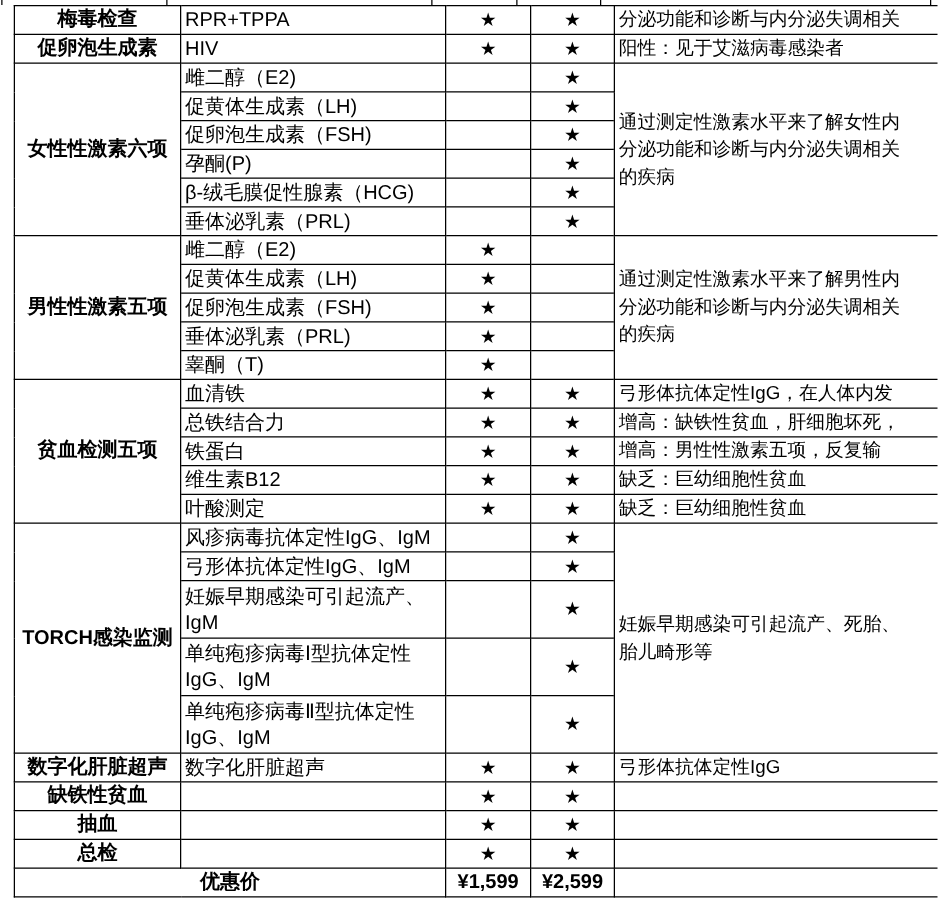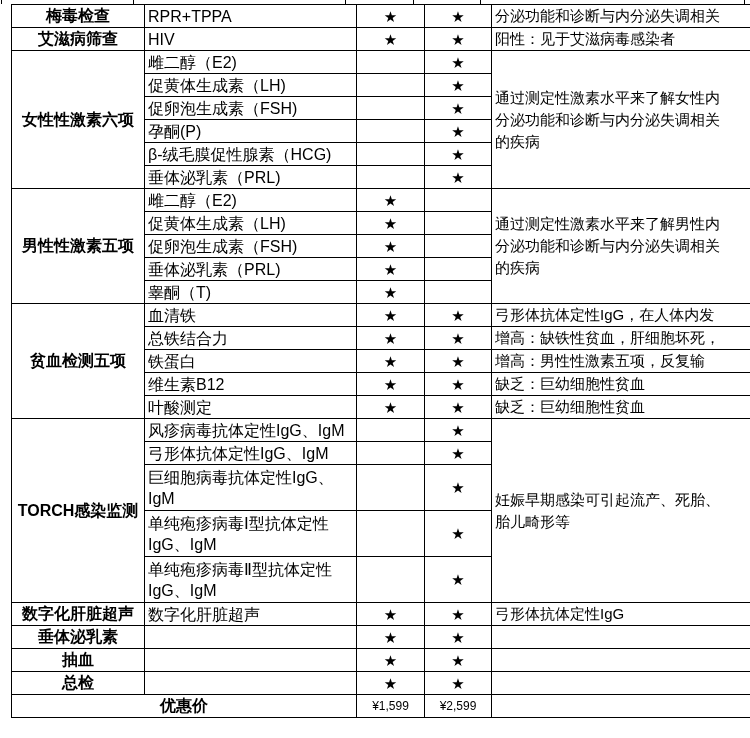--- a/index.html
+++ b/index.html
@@ -53,23 +53,23 @@
     line-height: 15px;
   }
   td.desc {
     text-align: left;
     font-size: 15px;
     line-height: 22px;
     white-space: pre-line;
     padding: 0 2px;
   }
   td.price {
-    font-weight: normal;
+    font-weight: bold;
     text-align: center;
-    font-size: 12px;
+    font-size: 16px;
   }
 </style>
 </head>
 <body>
 
 <div class="stub-row">
   <i></i>
     <i></i>
     <i></i>
     <i></i>
@@ -87,21 +87,21 @@
   </colgroup>
   <tbody id="tbody">
     <tr>
         <td class="cat" rowspan="1">梅毒检查</td>
         <td class="item">RPR+TPPA</td>
         <td class="star"><span>★</span></td>
         <td class="star"><span>★</span></td>
         <td class="desc" rowspan="1">分泌功能和诊断与内分泌失调相关</td>
       </tr>
       <tr>
-        <td class="cat" rowspan="1">艾滋病筛查</td>
+        <td class="cat" rowspan="1">促卵泡生成素</td>
         <td class="item">HIV</td>
         <td class="star"><span>★</span></td>
         <td class="star"><span>★</span></td>
         <td class="desc" rowspan="1">阳性：见于艾滋病毒感染者</td>
       </tr>
       <tr>
         <td class="cat" rowspan="6">女性性激素六项</td>
         <td class="item">雌二醇（E2)</td>
         <td class="star"></td>
         <td class="star"><span>★</span></td>
@@ -201,21 +201,21 @@
         <td class="star"><span>★</span></td>
         <td class="desc" rowspan="5">妊娠早期感染可引起流产、死胎、
 胎儿畸形等</td>
       </tr>
       <tr>
         <td class="item">弓形体抗体定性IgG、IgM</td>
         <td class="star"></td>
         <td class="star"><span>★</span></td>
       </tr>
       <tr class="tall">
-        <td class="item">巨细胞病毒抗体定性IgG、
+        <td class="item">妊娠早期感染可引起流产、
 IgM</td>
         <td class="star"></td>
         <td class="star"><span>★</span></td>
       </tr>
       <tr class="tall">
         <td class="item">单纯疱疹病毒Ⅰ型抗体定性
 IgG、IgM</td>
         <td class="star"></td>
         <td class="star"><span>★</span></td>
       </tr>
@@ -226,21 +226,21 @@
         <td class="star"><span>★</span></td>
       </tr>
       <tr>
         <td class="cat" rowspan="1">数字化肝脏超声</td>
         <td class="item">数字化肝脏超声</td>
         <td class="star"><span>★</span></td>
         <td class="star"><span>★</span></td>
         <td class="desc" rowspan="1">弓形体抗体定性IgG</td>
       </tr>
       <tr>
-        <td class="cat" rowspan="1">垂体泌乳素</td>
+        <td class="cat" rowspan="1">缺铁性贫血</td>
         <td class="item"></td>
         <td class="star"><span>★</span></td>
         <td class="star"><span>★</span></td>
         <td class="desc" rowspan="1"></td>
       </tr>
       <tr>
         <td class="cat" rowspan="1">抽血</td>
         <td class="item"></td>
         <td class="star"><span>★</span></td>
         <td class="star"><span>★</span></td>

